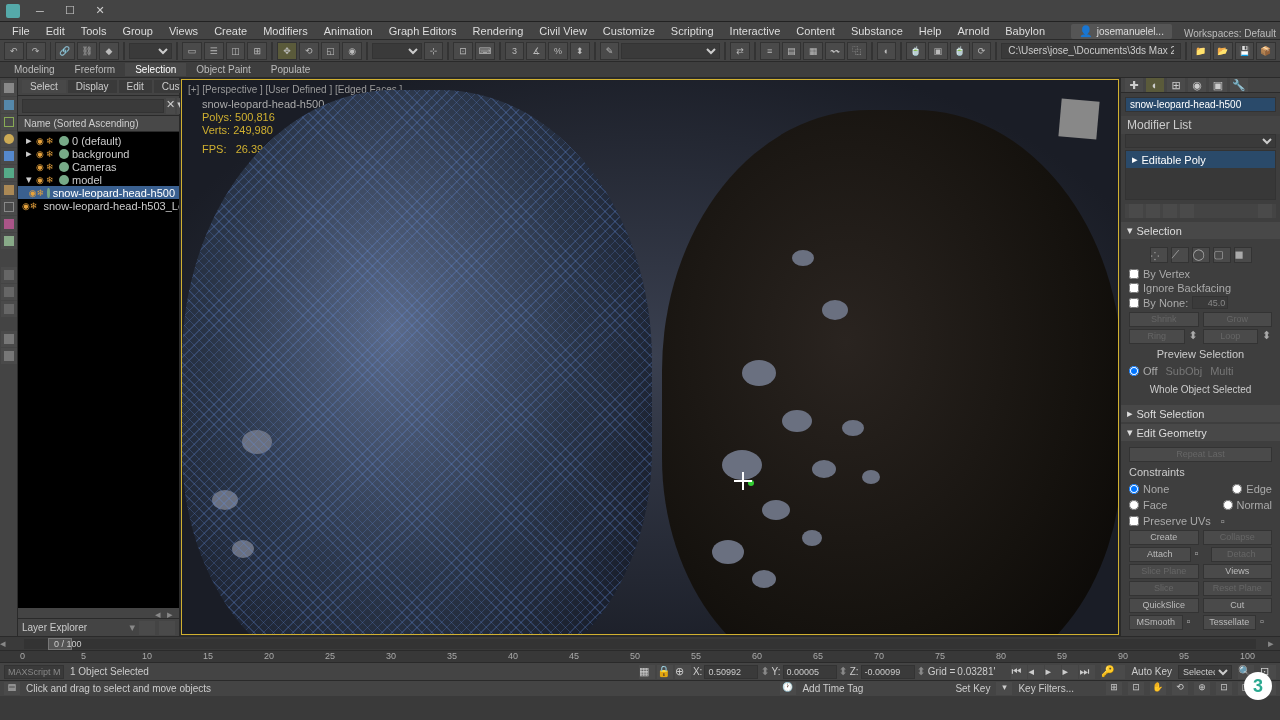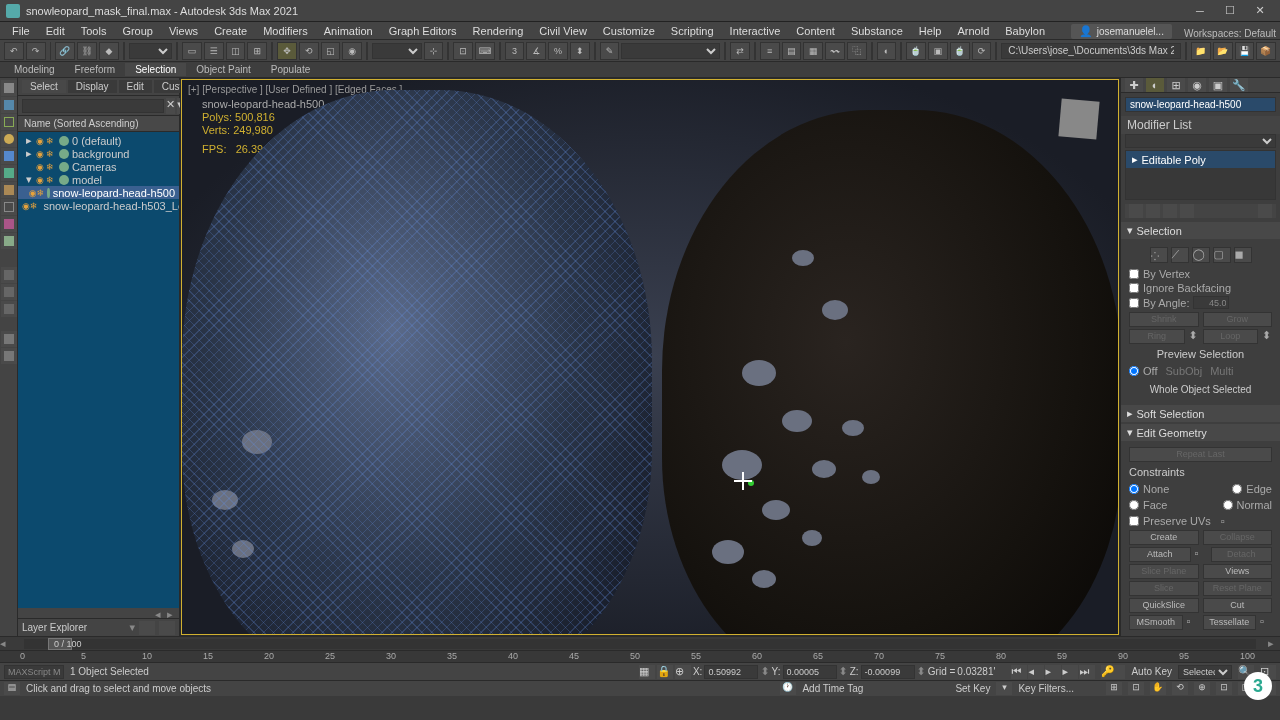--- a/index.html
+++ b/index.html
@@ -34,21 +34,21 @@
 
 
 .main { display: flex; height: 558px; }
 
 
 .left-toolbox { width: 18px; background: #444; display: flex; flex-direction: column; gap: 1px; padding: 2px 0; border-right: 1px solid #2a2a2a; }
 .left-tool { width: 16px; height: 16px; background: #4a4a4a; margin: 0 auto; display:flex; align-items:center; justify-content:center; }
 .left-tool .icon-shape { width:10px; height:10px; }
 
 
-.scene-explorer { width: 162px; background: #0c4a6e; border-right: 1px solid #2a2a2a; display: flex; flex-direction: column; }
+.scene-explorer { width: 162px; background: #000000; border-right: 1px solid #2a2a2a; display: flex; flex-direction: column; }
 .se-header { height: 18px; background: #444; display: flex; align-items: center; padding: 0 4px; gap: 4px; border-bottom:1px solid #2a2a2a;}
 .se-header .tabs { display:flex; gap:2px; }
 .se-header-tab { padding: 1px 8px; font-size:10px; background:#3a3a3a; color:#ccc;}
 .se-header-tab.active { background:#484848; }
 .se-toolbar { height: 20px; background: #444; display: flex; align-items: center; padding: 0 4px; gap: 2px; border-bottom:1px solid #2a2a2a;}
 .se-toolbar .se-btn { width:16px; height:16px; background:#4a4a4a; }
 .se-toolbar input { flex:1; height:14px; background:#3a3a3a; border:1px solid #333; color:#ccc; font-size:10px; padding:0 4px;}
 .se-col-head { height:16px; background:#484848; padding:2px 6px; font-size:10px; color:#ccc; border-bottom:1px solid #2a2a2a;}
 .se-tree { flex:1; overflow:auto; padding:2px 0; }
 .tree-row { display:flex; align-items:center; height:13px; padding:0 4px; font-size:10px; color:#ccc; white-space:nowrap;}
@@ -130,21 +130,20 @@
 .status2 .sbtn { width:16px; height:13px; background:#4a4a4a; font-size:9px; color:#ccc; text-align:center;}
 .status2 .timetag { font-size:10px; color:#ccc;}
 .status2 .kflabel { font-size:10px; color:#ccc;}
 .corner-logo { position:fixed; right:8px; bottom:20px; width:28px; height:28px; border-radius:50%; background:#fff; color:#2aa890; font-weight:bold; font-size:18px; display:flex; align-items:center; justify-content:center;}
 </style>
 </head>
 <body>
 
 <div class="titlebar">
   <div class="app-icon"></div>
-  <div class="title">snowleopard_mask_final.max - Autodesk 3ds Max 2021</div>
   <div class="win-controls">
     <div class="win-btn">─</div>
     <div class="win-btn">☐</div>
     <div class="win-btn">✕</div>
   </div>
 </div>
 
 <div class="menubar" id="menubar">
     <div class="menu-item">File</div>
     <div class="menu-item">Edit</div>
@@ -446,21 +445,21 @@
       <label>
           <input type="checkbox" style="">
           <span>By Vertex</span>
         </label>
       <label>
           <input type="checkbox" style="">
           <span>Ignore Backfacing</span>
         </label>
       <label>
           <input type="checkbox" style="">
-          <span>By Angle:</span>
+          <span>By None:</span>
           <input class="num" value="45.0" style="">
         </label>
       <div class="row2">
           <div class="minibtn disabled">Shrink</div>
           <div class="minibtn disabled">Grow</div>
         </div>
       <div class="row2">
           <div class="minibtn disabled">Ring</div>
           <span style="width:10px">⬍</span>
           <div class="minibtn disabled">Loop</div>

